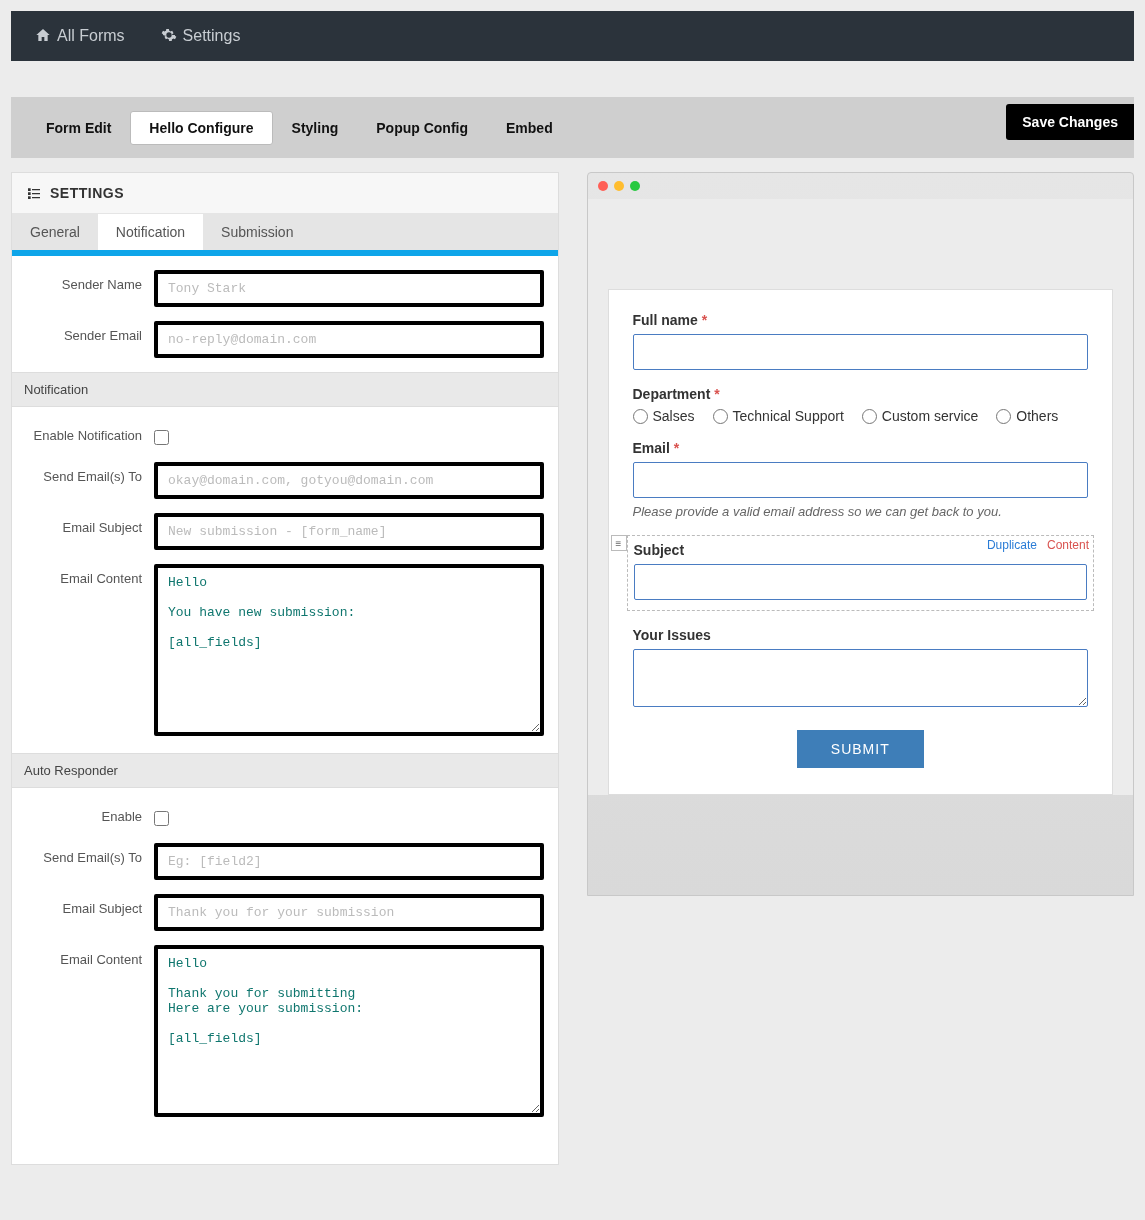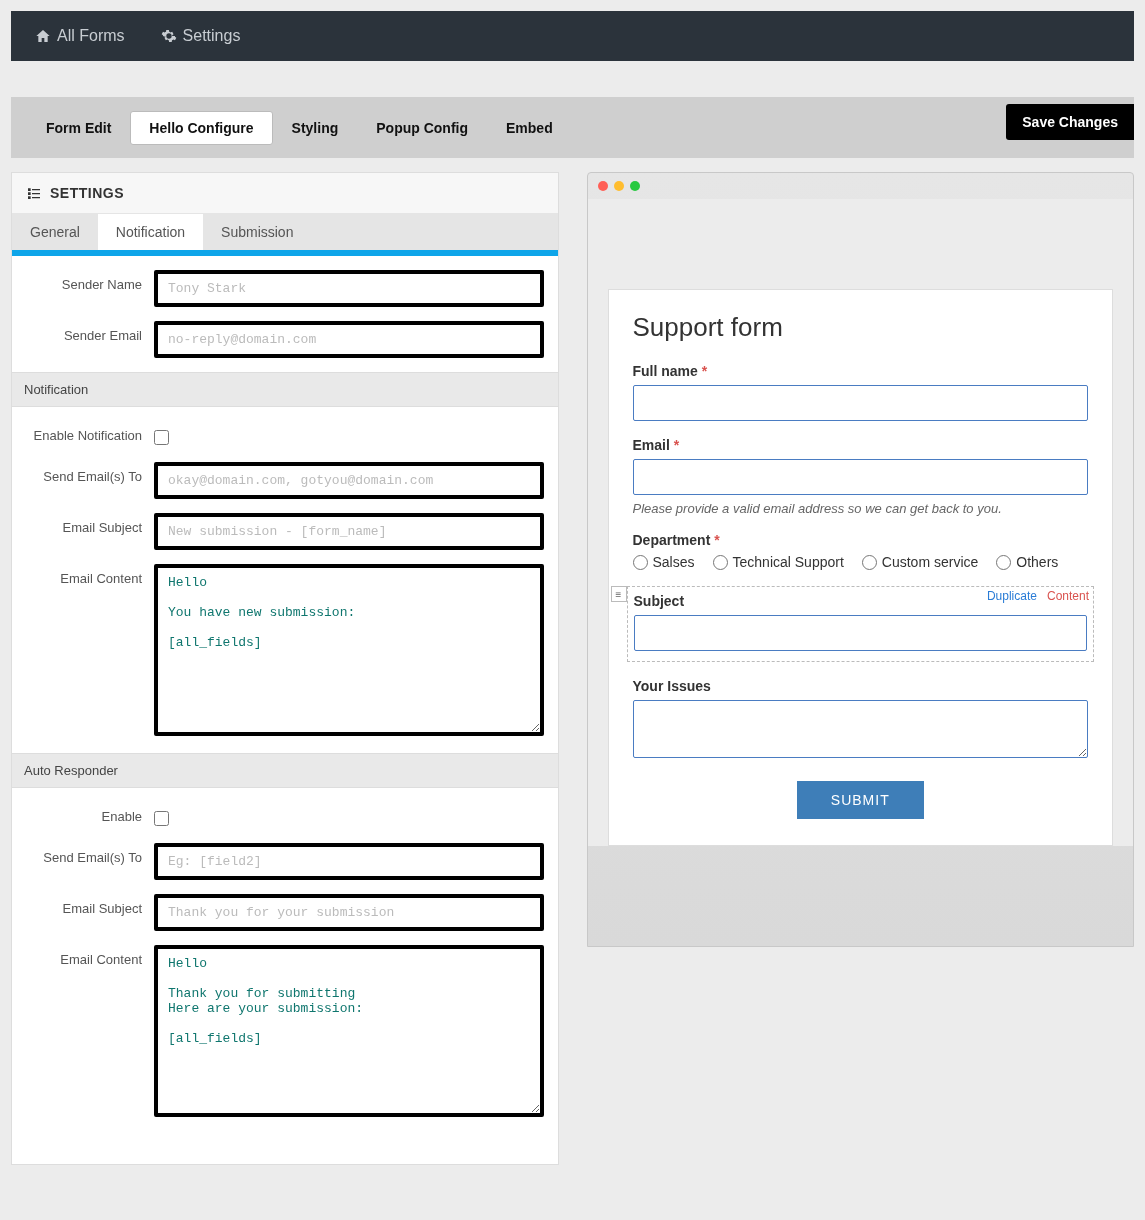--- a/index.html
+++ b/index.html
@@ -1,20 +1,20 @@
 <!DOCTYPE html>
 <html><head>
 <meta charset="utf-8">
 <style>
 * { box-sizing: border-box; margin: 0; padding: 0; }
 body { font-family: -apple-system, BlinkMacSystemFont, "Segoe UI", Arial, sans-serif; background: #ececec; font-size: 14px; color: #333; }
 
 
 .topnav { background: #2b333b; height: 50px; display: flex; align-items: center; padding: 0 24px; margin: 11px 11px 0 11px; }
-.topnav a { color: #c8cdd2; text-decoration: none; margin-right: 36px; font-size: 16px; display: flex; align-items: center; gap: 6px; }
+.topnav a { color: #c8cdd2; text-decoration: none; margin-right: 36px; font-size: 16px; display: flex; align-items: flex-start; gap: 6px; }
 .topnav a svg { width: 16px; height: 16px; fill: currentColor; }
 
 
 .tabbar-wrap { margin: 36px 11px 0 11px; background: #cfcfcf; display: flex; align-items: center; padding: 0 16px; height: 61px; position: relative; }
 .tabbar { display: flex; gap: 0; }
 .tabbar .tab { padding: 8px 18px; font-weight: 700; font-size: 14px; color: #111; cursor: pointer; border-radius: 3px; border: 1px solid transparent; }
 .tabbar .tab.active { background: #fff; border: 1px solid #bbb; }
 .save-btn { position: absolute; right: 0; top: 7px; background: #000000; color: #fff; font-weight: 700; border: none; padding: 10px 16px; font-size: 14px; border-radius: 3px 0 0 3px; cursor: pointer; }
 
 
@@ -172,53 +172,52 @@
 
   <div class="right-col">
     <div class="preview-wrap">
       <div class="browser-dots">
         <span class="dot-r"></span>
         <span class="dot-y"></span>
         <span class="dot-g"></span>
       </div>
       <div class="preview-body">
         <div class="form-preview">
-          <h2>Support form</h2>
 
           <div class="fp-field">
             <label class="fp-label"><span>Full name</span> <span class="req">*</span></label>
             <input class="fp-input" type="text" style="">
+          </div>
+
+          <div class="fp-field">
+            <label class="fp-label"><span>Department</span> <span class="req">*</span></label>
+            <div class="fp-radios">
+              <label class="fp-radio">
+                  <input type="radio" name="dept" style="">
+                  <span>Salses</span>
+                </label>
+              <label class="fp-radio">
+                  <input type="radio" name="dept" style="">
+                  <span>Technical Support</span>
+                </label>
+              <label class="fp-radio">
+                  <input type="radio" name="dept" style="">
+                  <span>Custom service</span>
+                </label>
+              <label class="fp-radio">
+                  <input type="radio" name="dept" style="">
+                  <span>Others</span>
+                </label>
+            </div>
           </div>
 
           <div class="fp-field">
             <label class="fp-label"><span>Email</span> <span class="req">*</span></label>
             <input class="fp-input" type="text" style="">
             <div class="fp-help">Please provide a valid email address so we can get back to you.</div>
-          </div>
-
-          <div class="fp-field">
-            <label class="fp-label"><span>Department</span> <span class="req">*</span></label>
-            <div class="fp-radios">
-              <label class="fp-radio">
-                  <input type="radio" name="dept" style="">
-                  <span>Salses</span>
-                </label>
-              <label class="fp-radio">
-                  <input type="radio" name="dept" style="">
-                  <span>Technical Support</span>
-                </label>
-              <label class="fp-radio">
-                  <input type="radio" name="dept" style="">
-                  <span>Custom service</span>
-                </label>
-              <label class="fp-radio">
-                  <input type="radio" name="dept" style="">
-                  <span>Others</span>
-                </label>
-            </div>
           </div>
 
           <div class="fp-selected">
             <div class="handle">≡</div>
             <div class="actions">
               <span class="dup">Duplicate</span>
               <span class="del">Content</span>
             </div>
             <label class="fp-label">Subject</label>
             <input class="fp-input" type="text" style="">

